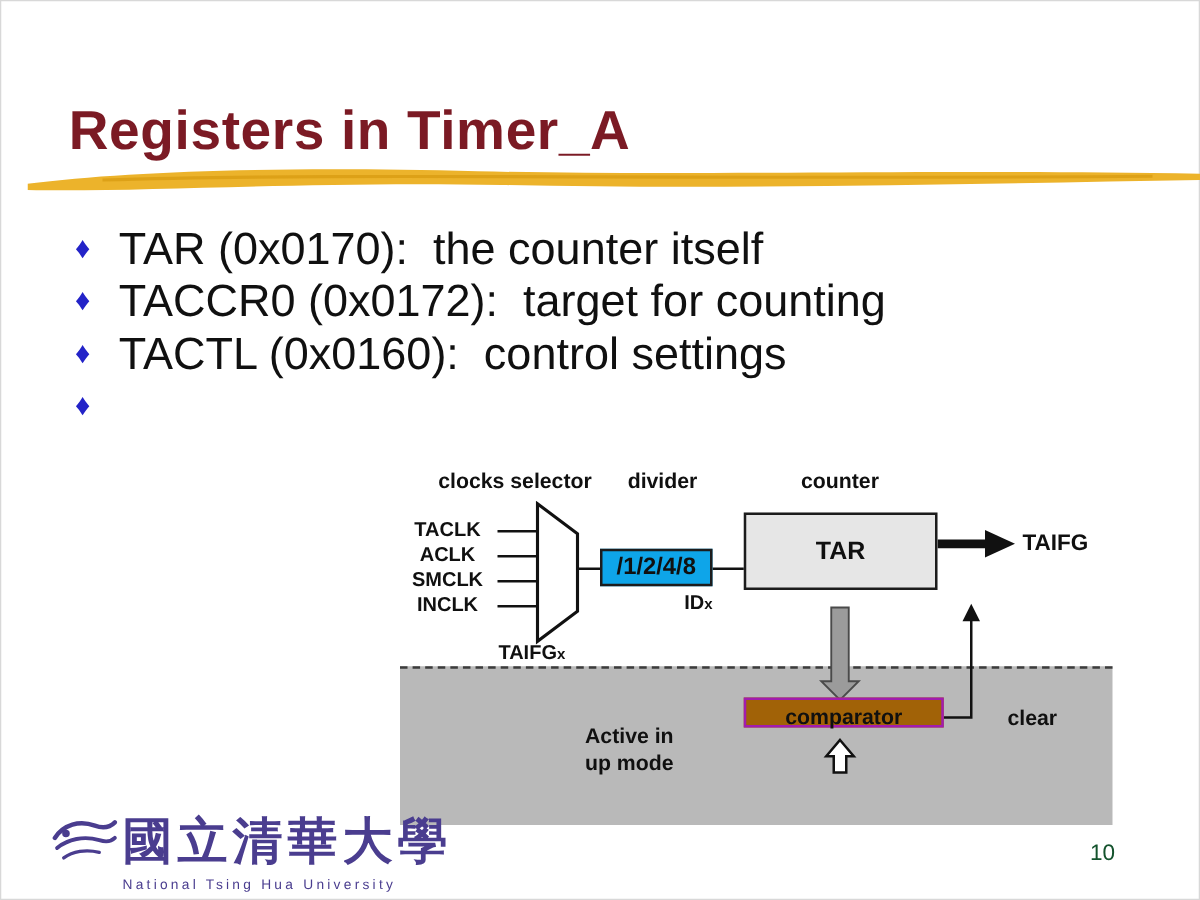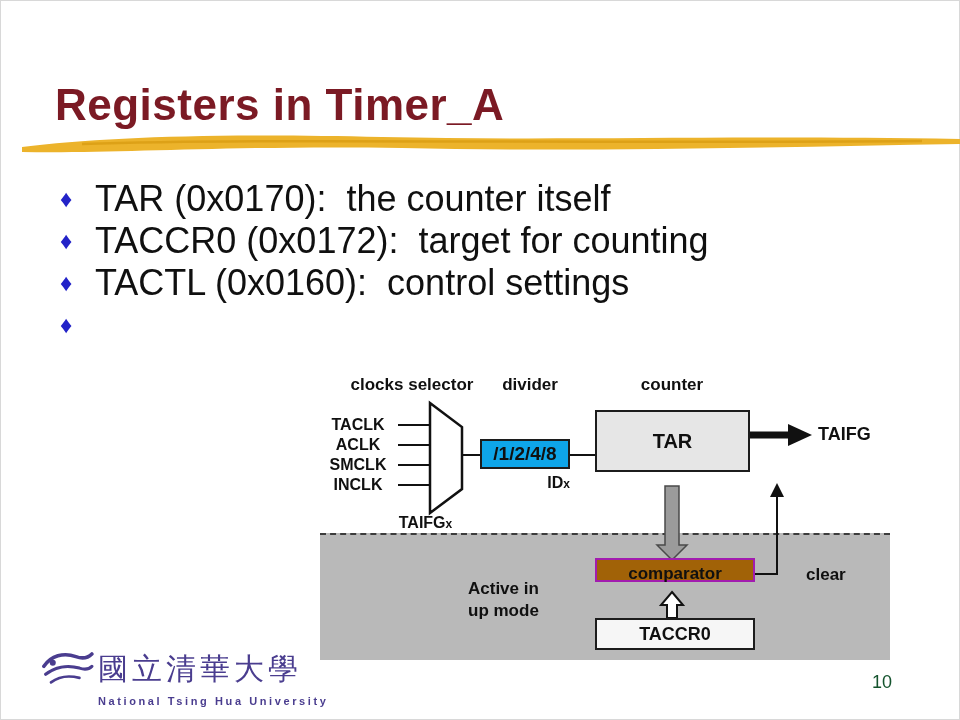--- a/index.html
+++ b/index.html
@@ -64,27 +64,27 @@
     left:275px;top:245px;width:160px;height:32px;background:#f6f6f6;
     border:2px solid #1c1c1c;box-sizing:border-box;
     font-weight:bold;font-size:18px;text-align:center;line-height:28px;
   }
   .active-note{left:148px;top:205px;width:120px;font-weight:bold;font-size:17px;line-height:22px;}
   
   .footer-logo{position:absolute;left:40px;top:645px;width:280px;z-index:2;}
   .logo-row{display:flex;align-items:center;}
   .logo-mark{width:54px;height:48px;flex:0 0 auto;margin-right:4px;}
   .uni-zh{
-    font-size:30px;font-weight:normal;letter-spacing:4px;
+    font-size:40px;font-weight:bold;letter-spacing:4px;
     color:var(--color-purple,#4a3d8f);
     font-family:"DejaVu Sans","Liberation Sans",sans-serif;white-space:nowrap;
   }
   .uni-en{
     margin-top:2px;margin-left:58px;
-    font-size:11px;font-weight:bold;letter-spacing:2.6px;
+    font-size:11px;font-weight:normal;letter-spacing:2.6px;
     color:var(--color-purple,#4a3d8f);white-space:nowrap;
   }
   .page-number{
     position:absolute;left:872px;top:672px;font-size:18px;color:#14532d;
   }
 </style>
 </head>
 <body>
 
 <div class="slide">
@@ -162,21 +162,20 @@
 
     <div class="dg-box tar-box">TAR</div>
     <div class="dg-label taifg-label">TAIFG</div>
 
     <div class="dg-label active-note">
       <div>Active in</div>
       <div>up mode</div>
     </div>
     <div class="dg-box comparator-box">comparator</div>
     <div class="dg-label clear-label">clear</div>
-    <div class="dg-box taccr0-box">TACCR0</div>
   </div>
 
   <div class="footer-logo">
     <div class="logo-row">
       <svg class="logo-mark" viewBox="0 0 60 54" xmlns="http://www.w3.org/2000/svg">
         <path d="M4,24 C12,12 26,8 40,13 C48,16 54,14 58,10" fill="none" stroke="#4a3d8f" stroke-width="4" stroke-linecap="round"></path>
         <path d="M6,33 C16,25 30,22 44,26 C50,28 55,27 58,24" fill="none" stroke="#4a3d8f" stroke-width="3.5" stroke-linecap="round"></path>
         <path d="M12,42 C20,36 32,34 44,37" fill="none" stroke="#4a3d8f" stroke-width="3" stroke-linecap="round"></path>
         <circle cx="14" cy="20" r="3.4" fill="#4a3d8f"></circle>
       </svg>

